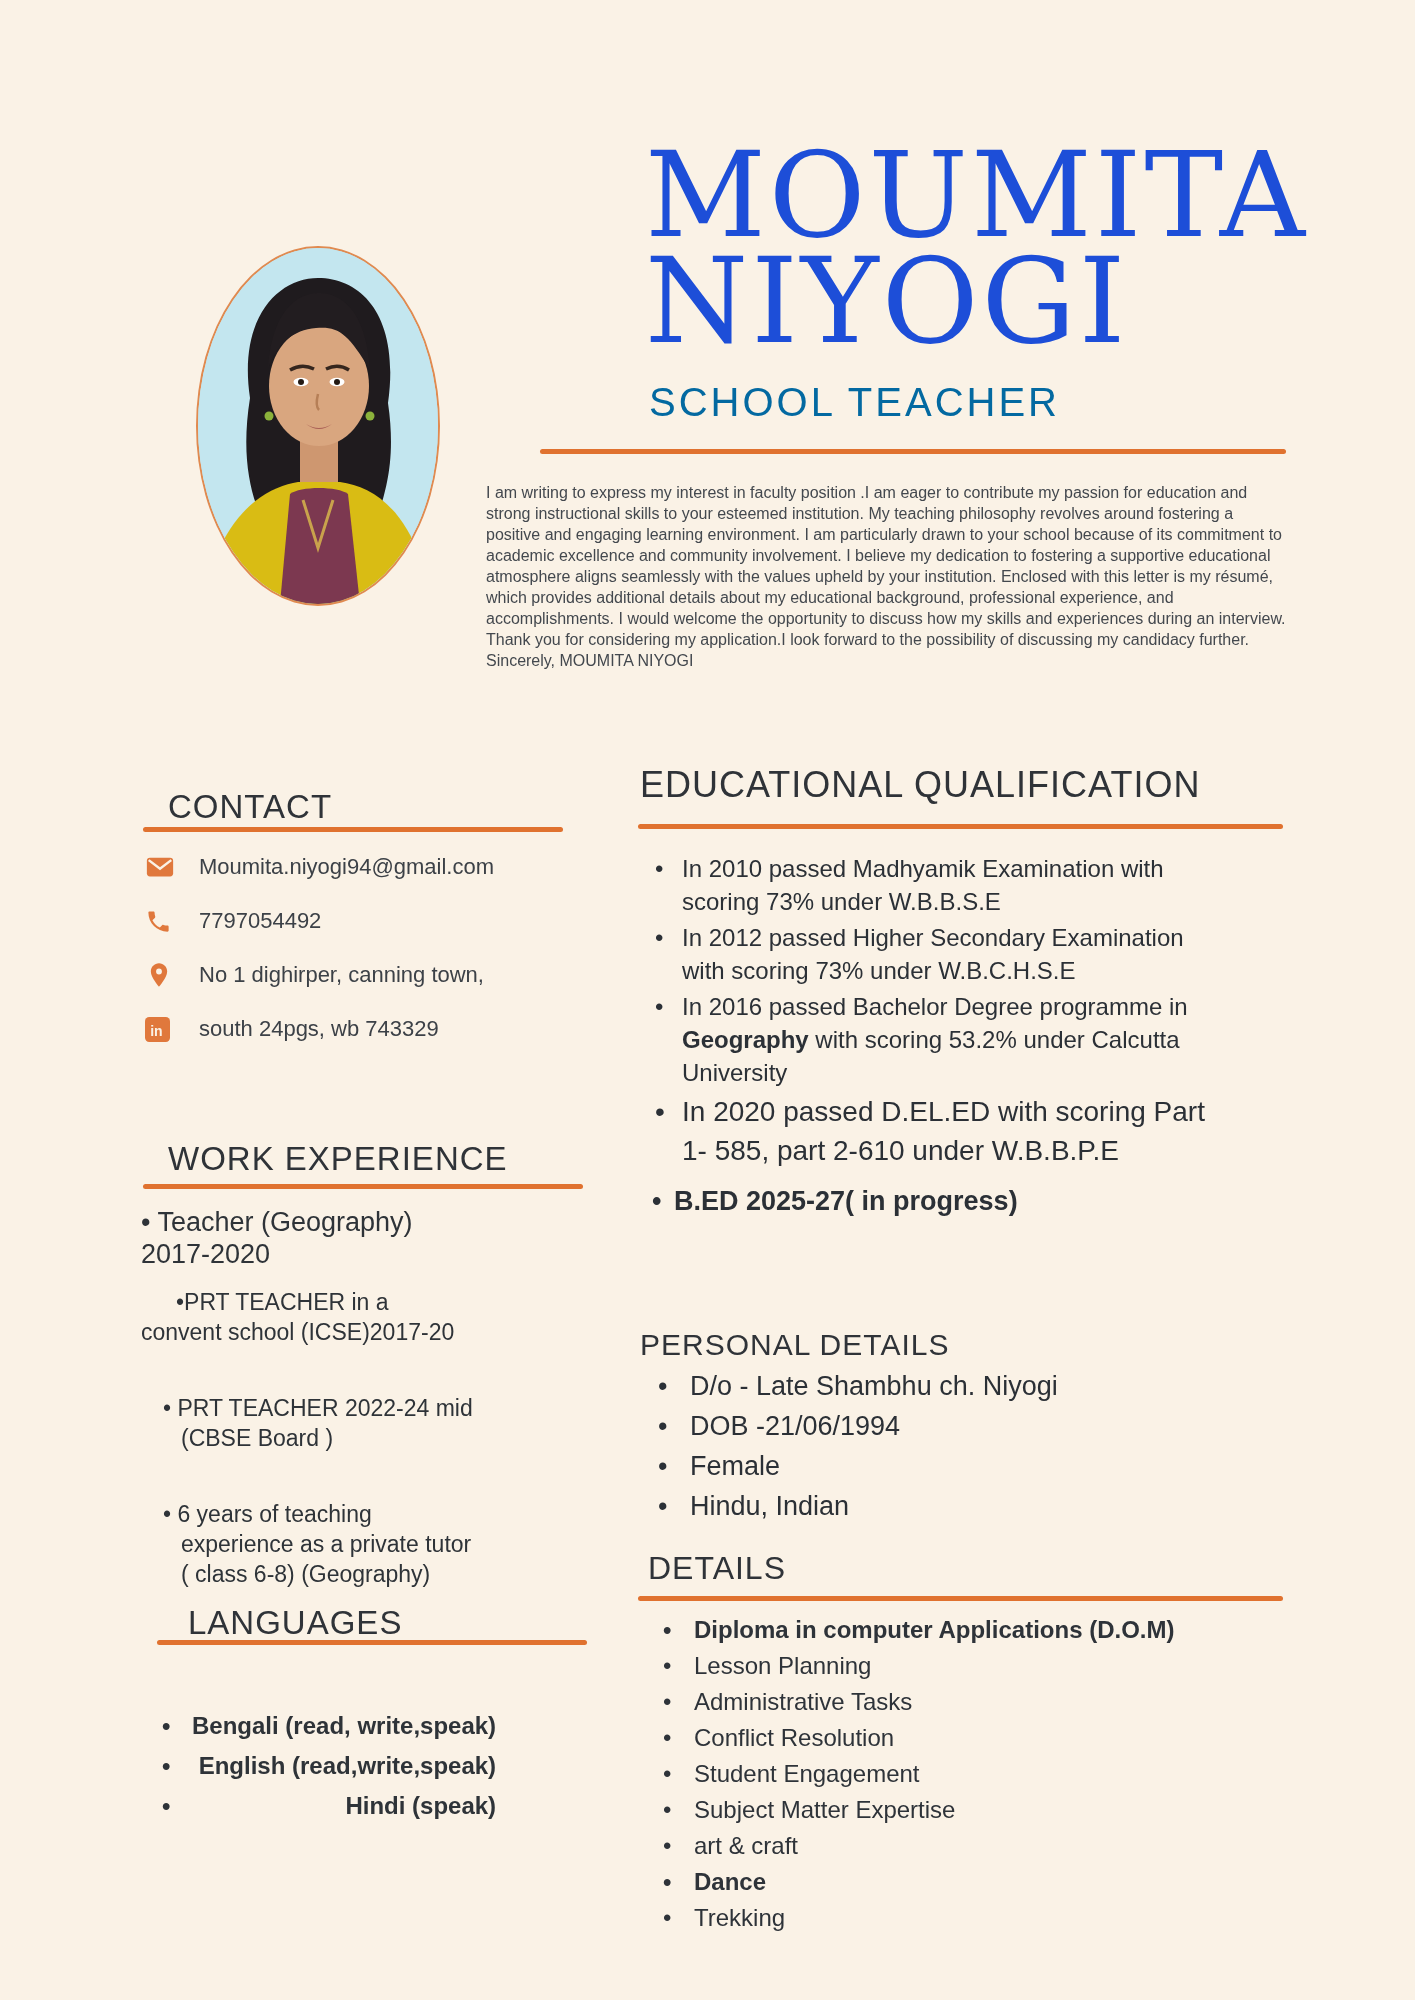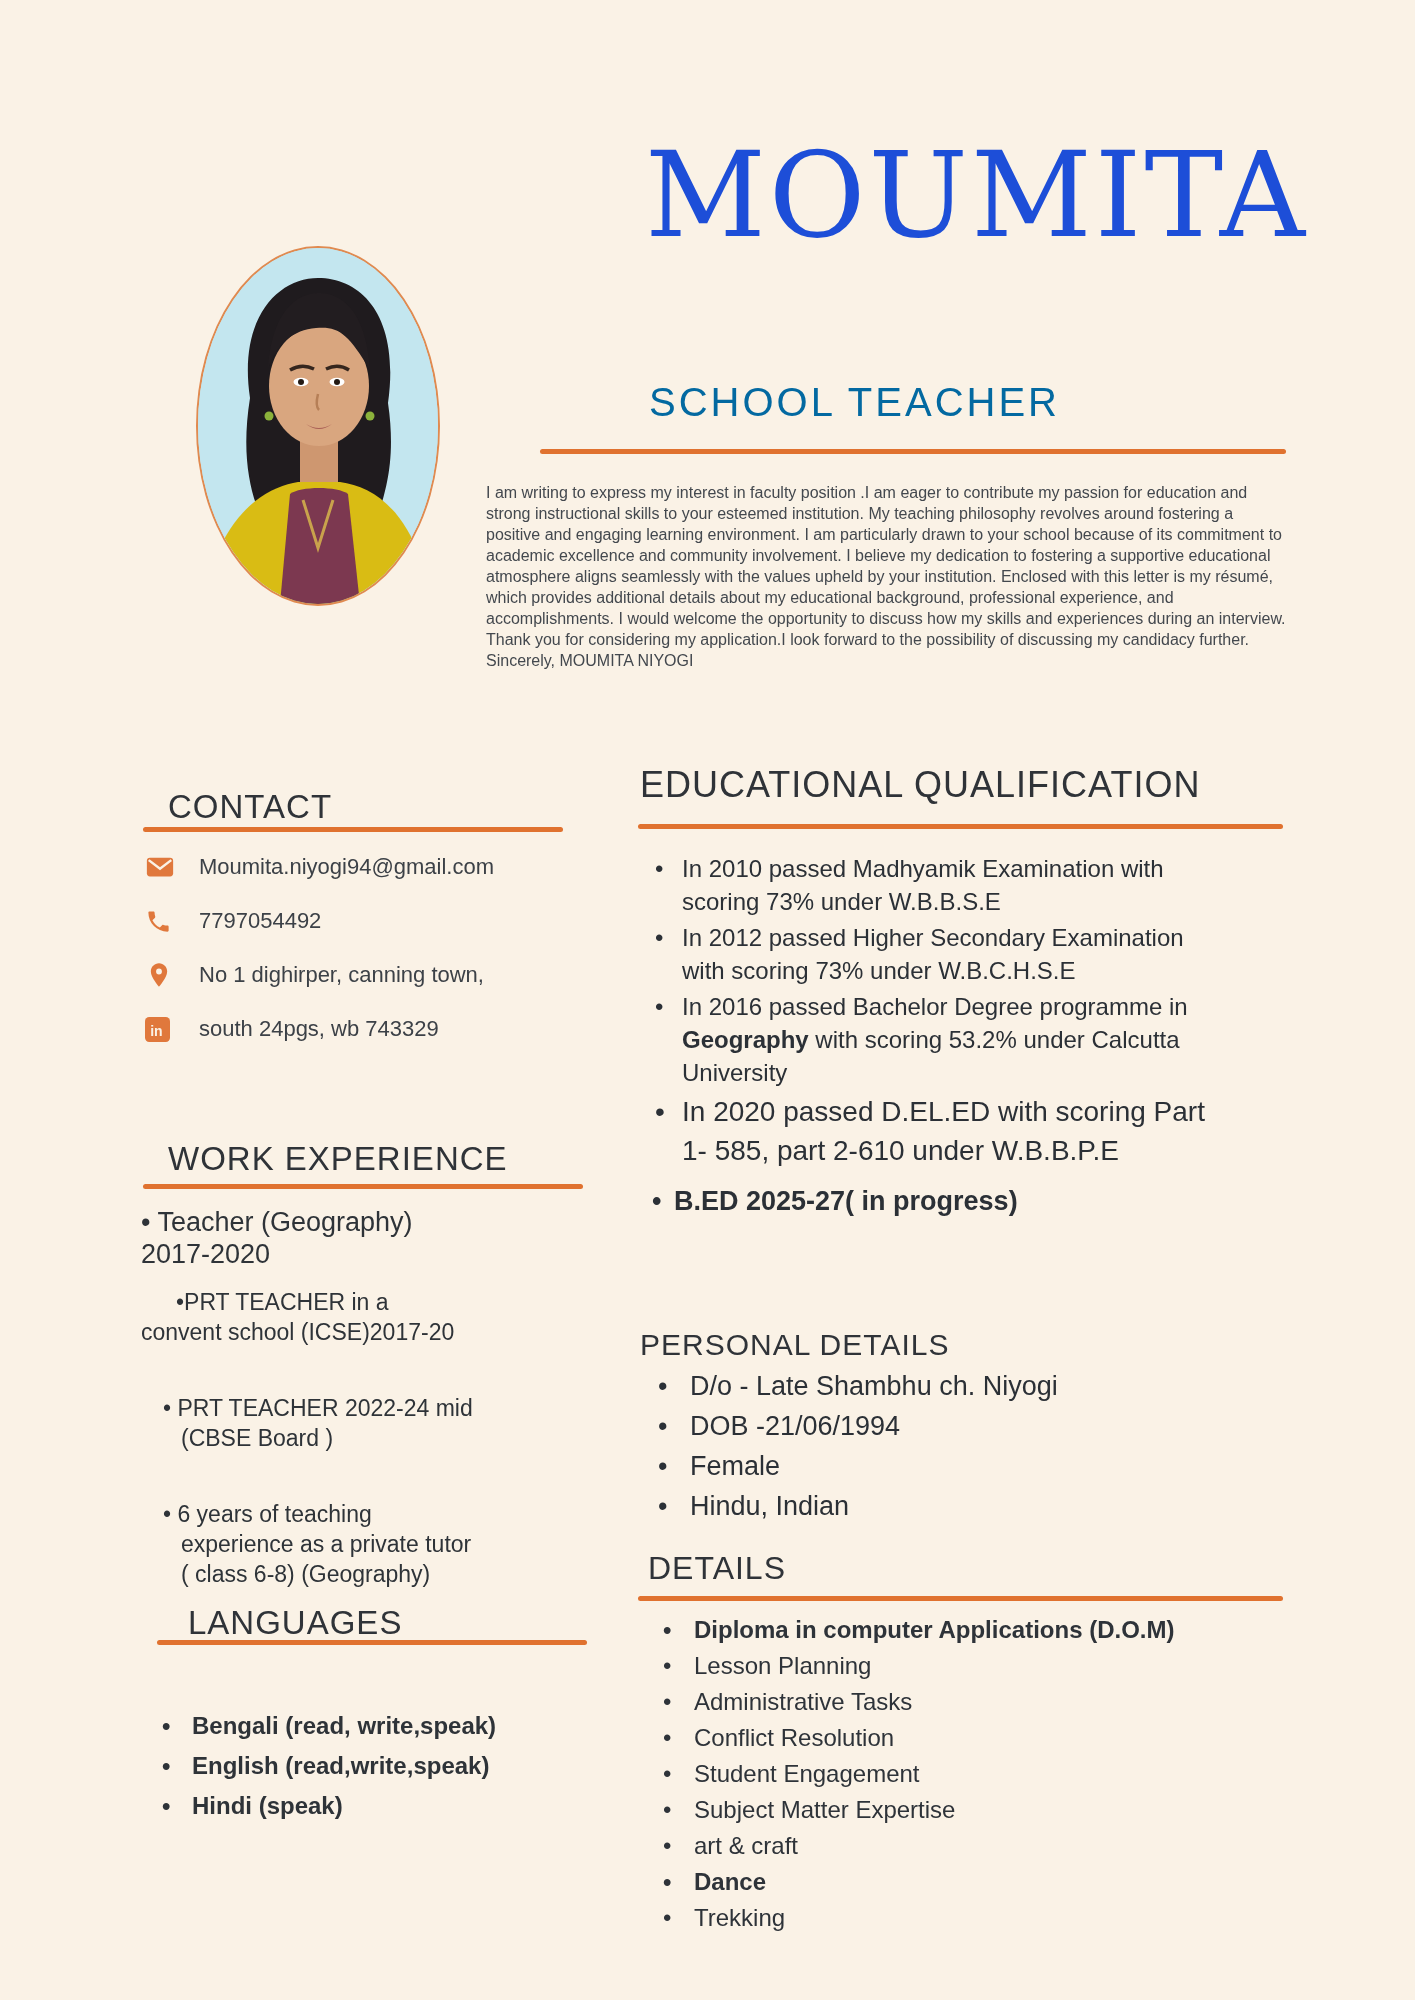--- a/index.html
+++ b/index.html
@@ -52,21 +52,21 @@
   .cicon{width:32px;height:32px;flex:0 0 32px;display:flex;align-items:center;}
   .contact-text{font-size:22px;color:#3C4147;}
 
   
   .work-list{position:absolute;left:125px;top:1206px;width:350px;color:#2E3338;}
   .work-item-1{font-size:27px;line-height:1.2;margin:0 0 8px 16px;}
   .work-item-sub{font-size:23px;line-height:1.33;margin:16px;text-indent:35px;}
   .work-item{font-size:23px;line-height:1.3;margin:46px 0 0 38px;padding-left:18px;text-indent:-18px;}
 
   
-  .lang-list{position:absolute;left:160px;top:1706px;margin:0;padding:0;list-style:none;}
+  .lang-list{position:absolute;left:160px;top:1706px;margin:0;padding:0;list-style:none;text-align:right;}
   .lang-list li{position:relative;font-size:24px;font-weight:bold;line-height:40px;padding-left:32px;color:#2E3338;}
   .lang-list li::before{content:"•";position:absolute;left:2px;}
 
   
   .edu-list{position:absolute;left:652px;top:852px;width:580px;margin:0;padding:0;list-style:none;}
   .edu-list li{position:relative;font-size:24px;line-height:33px;padding-left:30px;color:#2B3036;margin:0 0 3px 0;}
   .edu-list li::before{content:"•";position:absolute;left:3px;}
   .edu-list li.edu-large{font-size:28px;line-height:39px;}
   .edu-list li.edu-bold{font-weight:bold;font-size:27px;line-height:34px;margin-top:14px;padding-left:22px;}
   .edu-list li.edu-bold::before{left:0;}
@@ -116,20 +116,21 @@
 
       <path d="M18 356 L18 308 C40 255 75 238 100 234 L142 234 C172 238 204 258 222 310 L222 356 Z" fill="#D9BC14"></path>
 
       <path d="M92 246 C102 238 140 238 150 246 L162 356 L82 356 Z" fill="#7C3850"></path>
       <path d="M105 252 L120 300 L135 252" stroke="#C9A24C" stroke-width="3" fill="none"></path>
     </svg>
   </div>
 
   <h1 class="name">
     <span>MOUMITA</span>
+    <span>NIYOGI</span>
   </h1>
   <div class="role">SCHOOL TEACHER</div>
   <div class="accent-line" style="left:540px;top:449px;width:746px;"></div>
   <p class="cover">I am writing to express my interest in faculty position .I am eager to contribute my passion for education and strong instructional skills to your esteemed institution. My teaching philosophy revolves around fostering a positive and engaging learning environment. I am particularly drawn to your school because of its commitment to academic excellence and community involvement. I believe my dedication to fostering a supportive educational atmosphere aligns seamlessly with the values upheld by your institution. Enclosed with this letter is my résumé, which provides additional details about my educational background, professional experience, and accomplishments. I would welcome the opportunity to discuss how my skills and experiences during an interview. Thank you for considering my application.I look forward to the possibility of discussing my candidacy further. Sincerely, MOUMITA NIYOGI</p>
 
   <h2 class="section-h" id="contact-h">CONTACT</h2>
   <div class="accent-line" id="contact-line"></div>
   <div class="contact-list">
     <div class="contact-row">
       <span class="cicon">

